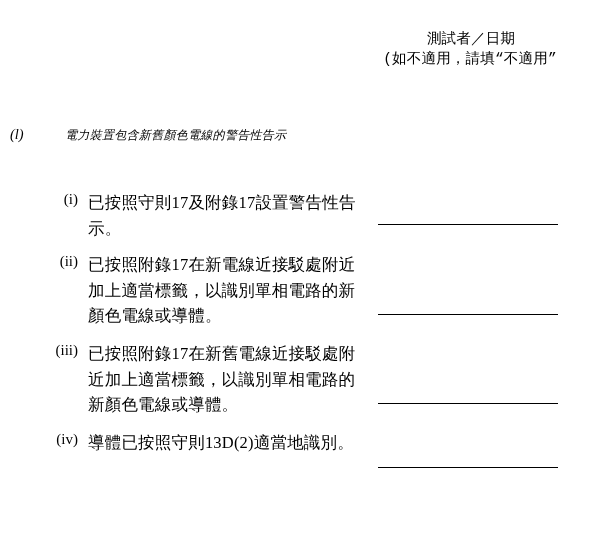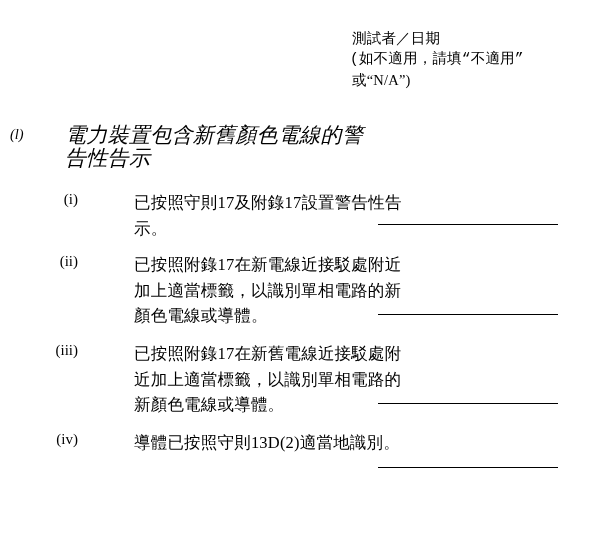--- a/index.html
+++ b/index.html
@@ -20,21 +20,21 @@
     width: 600px;
     height: 536px;
   }
 
   
   .header-block {
     position: absolute;
     left: 352px;
     top: 28px;
     width: 238px;
-    text-align: left;
+    text-align: center;
     font-size: 14.5px;
     line-height: 21px;
     letter-spacing: 0.2px;
   }
   .header-block div {
     white-space: nowrap;
   }
   .header-line-2 {
     margin-left: -2px;
     font-family: Liberation Mono, monospace;
@@ -53,21 +53,21 @@
     top: 2px;
     font-style: italic;
     font-size: 14.5px;
   }
   .item-l .text {
     position: absolute;
     left: 55px;
     top: 0px;
     width: 310px;
     font-style: italic;
-    font-size: 21px;
+    font-size: 12px;
     line-height: 23px;
     letter-spacing: 0.3px;
   }
 
   
   .sub {
     position: absolute;
     left: 46px;
     width: 548px;
   }
@@ -80,21 +80,20 @@
     font-size: 15px;
   }
   .sub .body {
     position: absolute;
     left: 42px;
     top: 0px;
     width: 278px;
     font-size: 16.5px;
     line-height: 25.5px;
     letter-spacing: 0.2px;
-    margin-left: 46px;
   }
 
   .rule {
     position: absolute;
     height: 0;
     border-top: 1.3px solid #000000;
   }
 
   .sub-i   { top: 190px; }
   .sub-ii  { top: 252px; }
@@ -107,21 +106,20 @@
   .rule-iv  { left: 378px; top: 467px;  width: 180px; }
 </style>
 </head>
 <body>
 
 <div class="page">
 
   <div class="header-block">
     <div>測試者／日期</div>
     <div class="header-line-2">(如不適用，請填“不適用”</div>
-    <div>或“N/A”)</div>
   </div>
 
   <div class="item-l">
     <span class="marker">(l)</span>
     <span class="text">電力裝置包含新舊顏色電線的警告性告示</span>
   </div>
 
   <div class="sub sub-i">
     <span class="rn">(i)</span>
     <span class="body">已按照守則17及附錄17設置警告性告示。</span>

